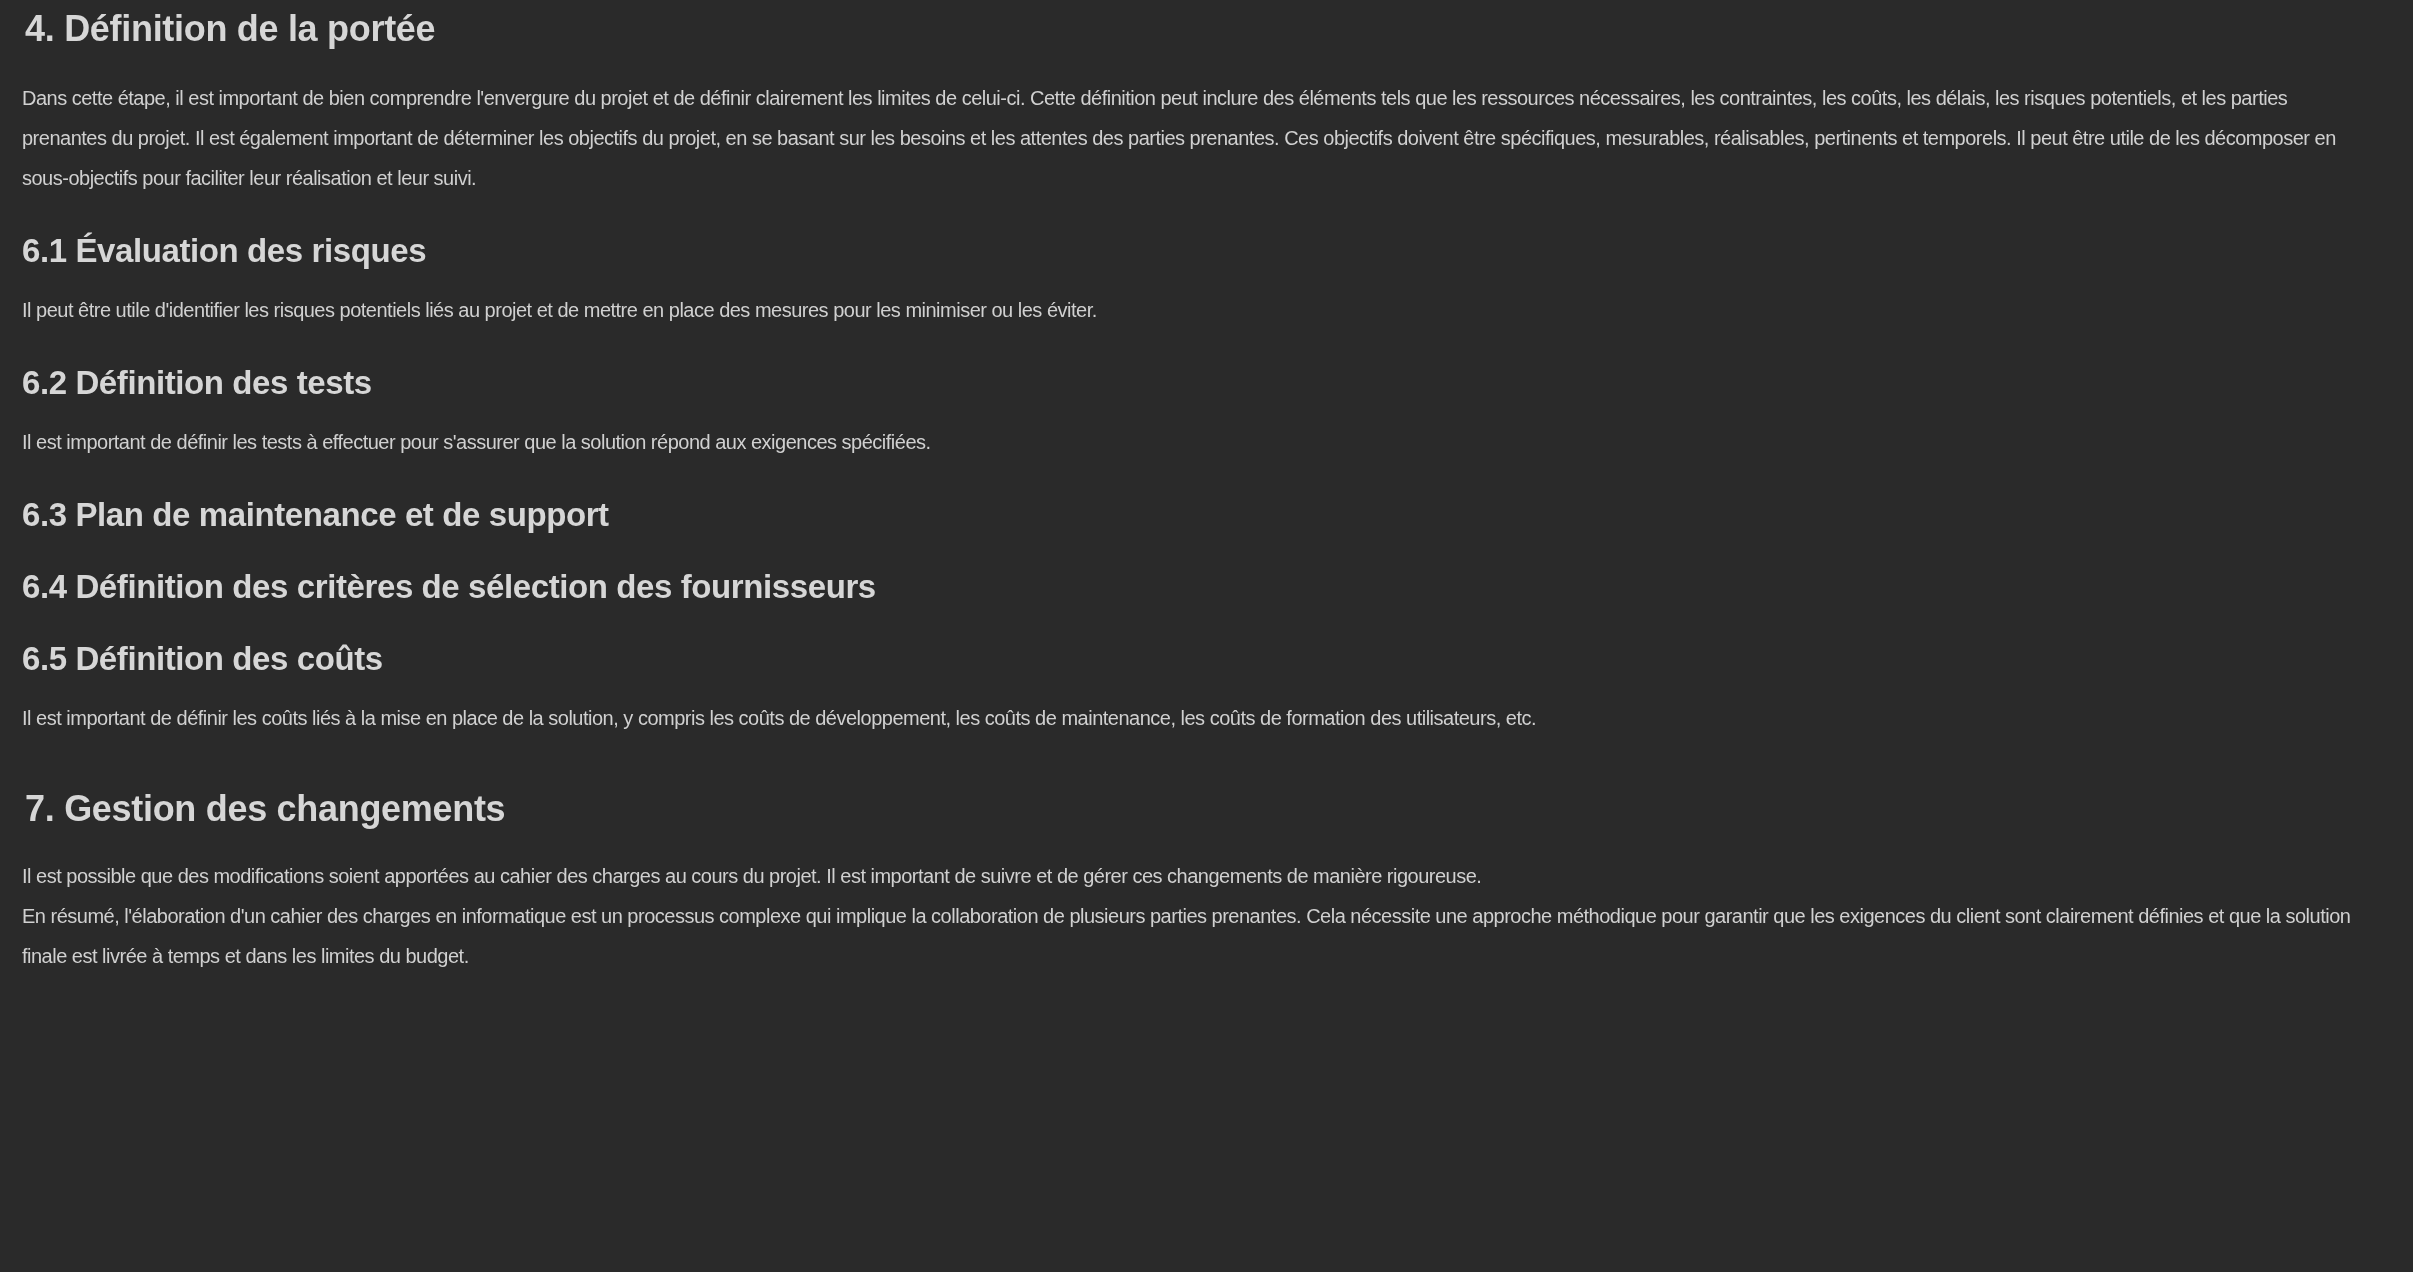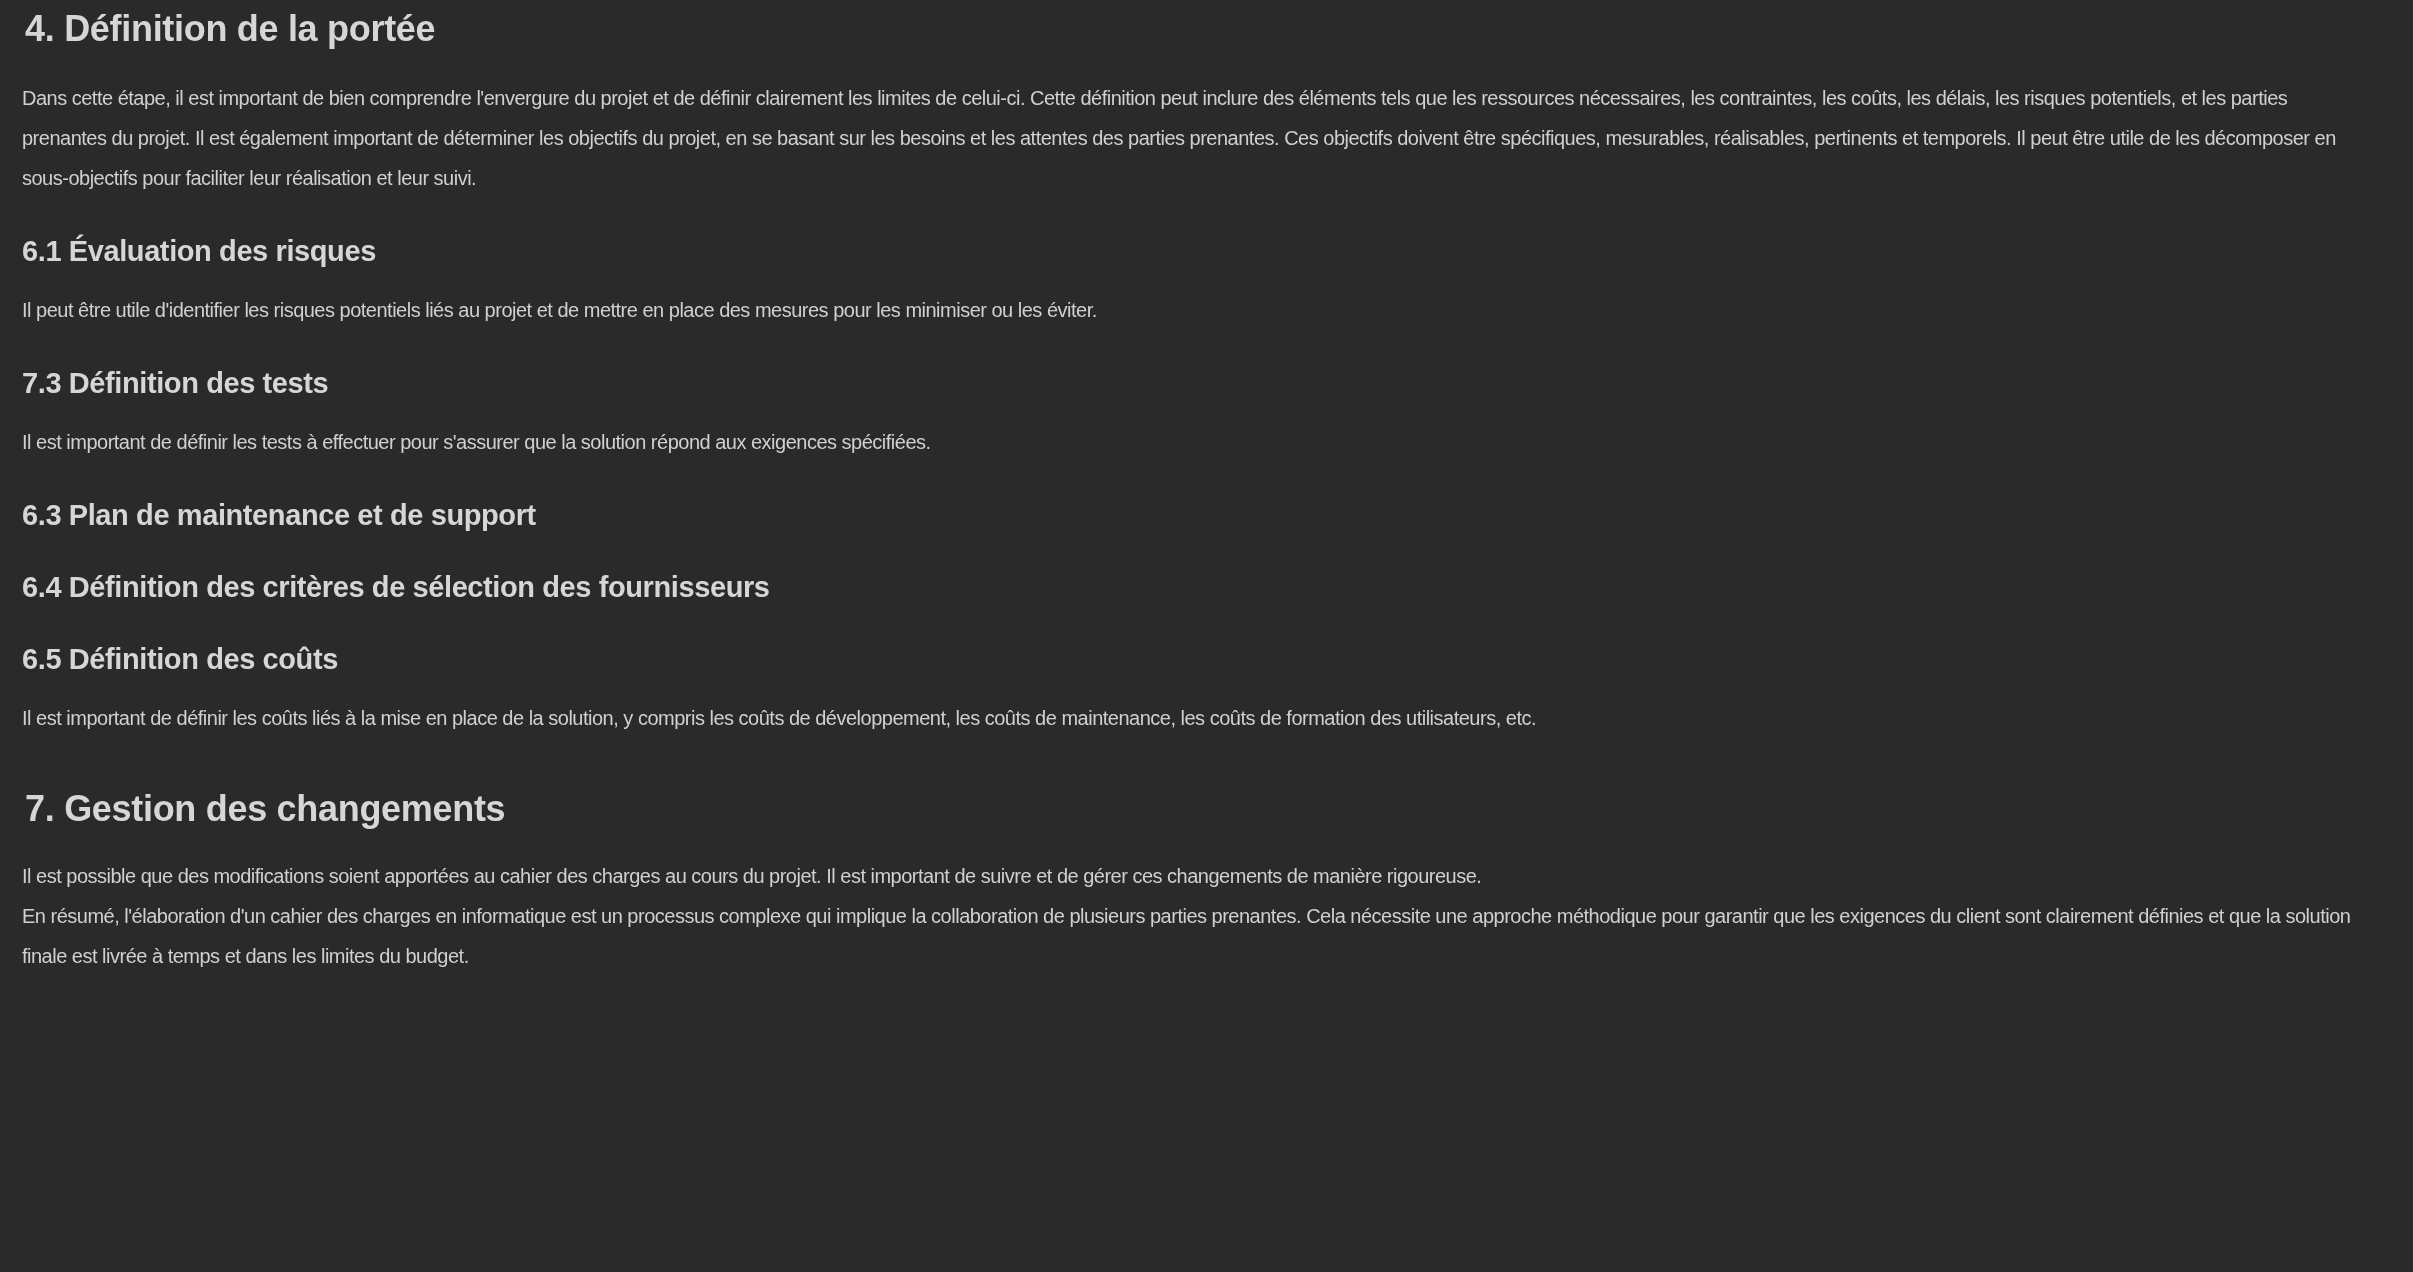--- a/index.html
+++ b/index.html
@@ -30,21 +30,21 @@
     color: #d6d6d6;
     margin: 0;
   }
   .doc h2.h2-first {
     margin: 6px 0 26px 3px;
   }
   .doc h2.h2-later {
     margin: 48px 0 24px 3px;
   }
   .doc h3 {
-    font-size: 29px;
+    font-size: 33px;
     line-height: 38px;
     font-weight: 600;
     letter-spacing: -0.4px;
     color: #d6d6d6;
     margin: 34px 0 20px 0;
   }
   .doc p {
     font-size: 20px;
     line-height: 40px;
     font-weight: 400;
@@ -61,21 +61,21 @@
 <main class="doc">
 
   <h2 class="h2-first">4. Définition de la portée</h2>
 
   <p>Dans cette étape, il est important de bien comprendre l'envergure du projet et de définir clairement les limites de celui-ci. Cette définition peut inclure des éléments tels que les ressources nécessaires, les contraintes, les coûts, les délais, les risques potentiels, et les parties prenantes du projet. Il est également important de déterminer les objectifs du projet, en se basant sur les besoins et les attentes des parties prenantes. Ces objectifs doivent être spécifiques, mesurables, réalisables, pertinents et temporels. Il peut être utile de les décomposer en sous-objectifs pour faciliter leur réalisation et leur suivi.</p>
 
   <h3>6.1 Évaluation des risques</h3>
 
   <p>Il peut être utile d'identifier les risques potentiels liés au projet et de mettre en place des mesures pour les minimiser ou les éviter.</p>
 
-  <h3>7.3 Définition des tests</h3>
+  <h3>6.2 Définition des tests</h3>
 
   <p>Il est important de définir les tests à effectuer pour s'assurer que la solution répond aux exigences spécifiées.</p>
 
   <h3>6.3 Plan de maintenance et de support</h3>
 
 
   <h3>6.4 Définition des critères de sélection des fournisseurs</h3>
 
 
   <h3>6.5 Définition des coûts</h3>

